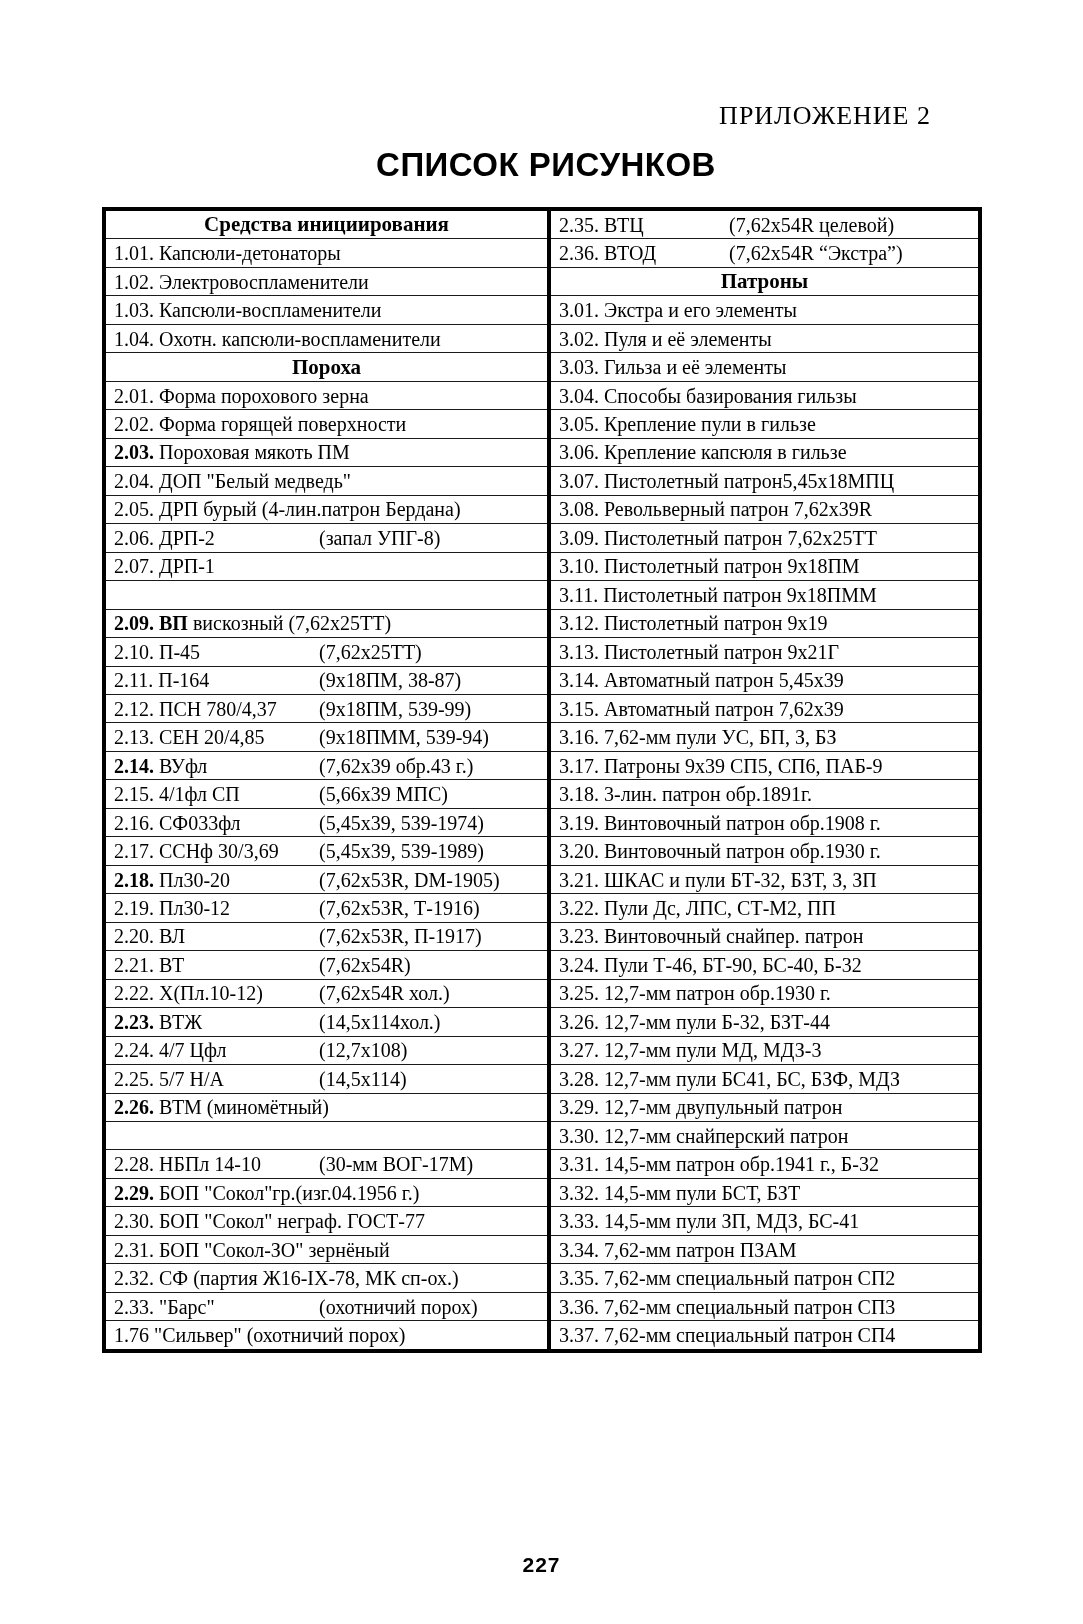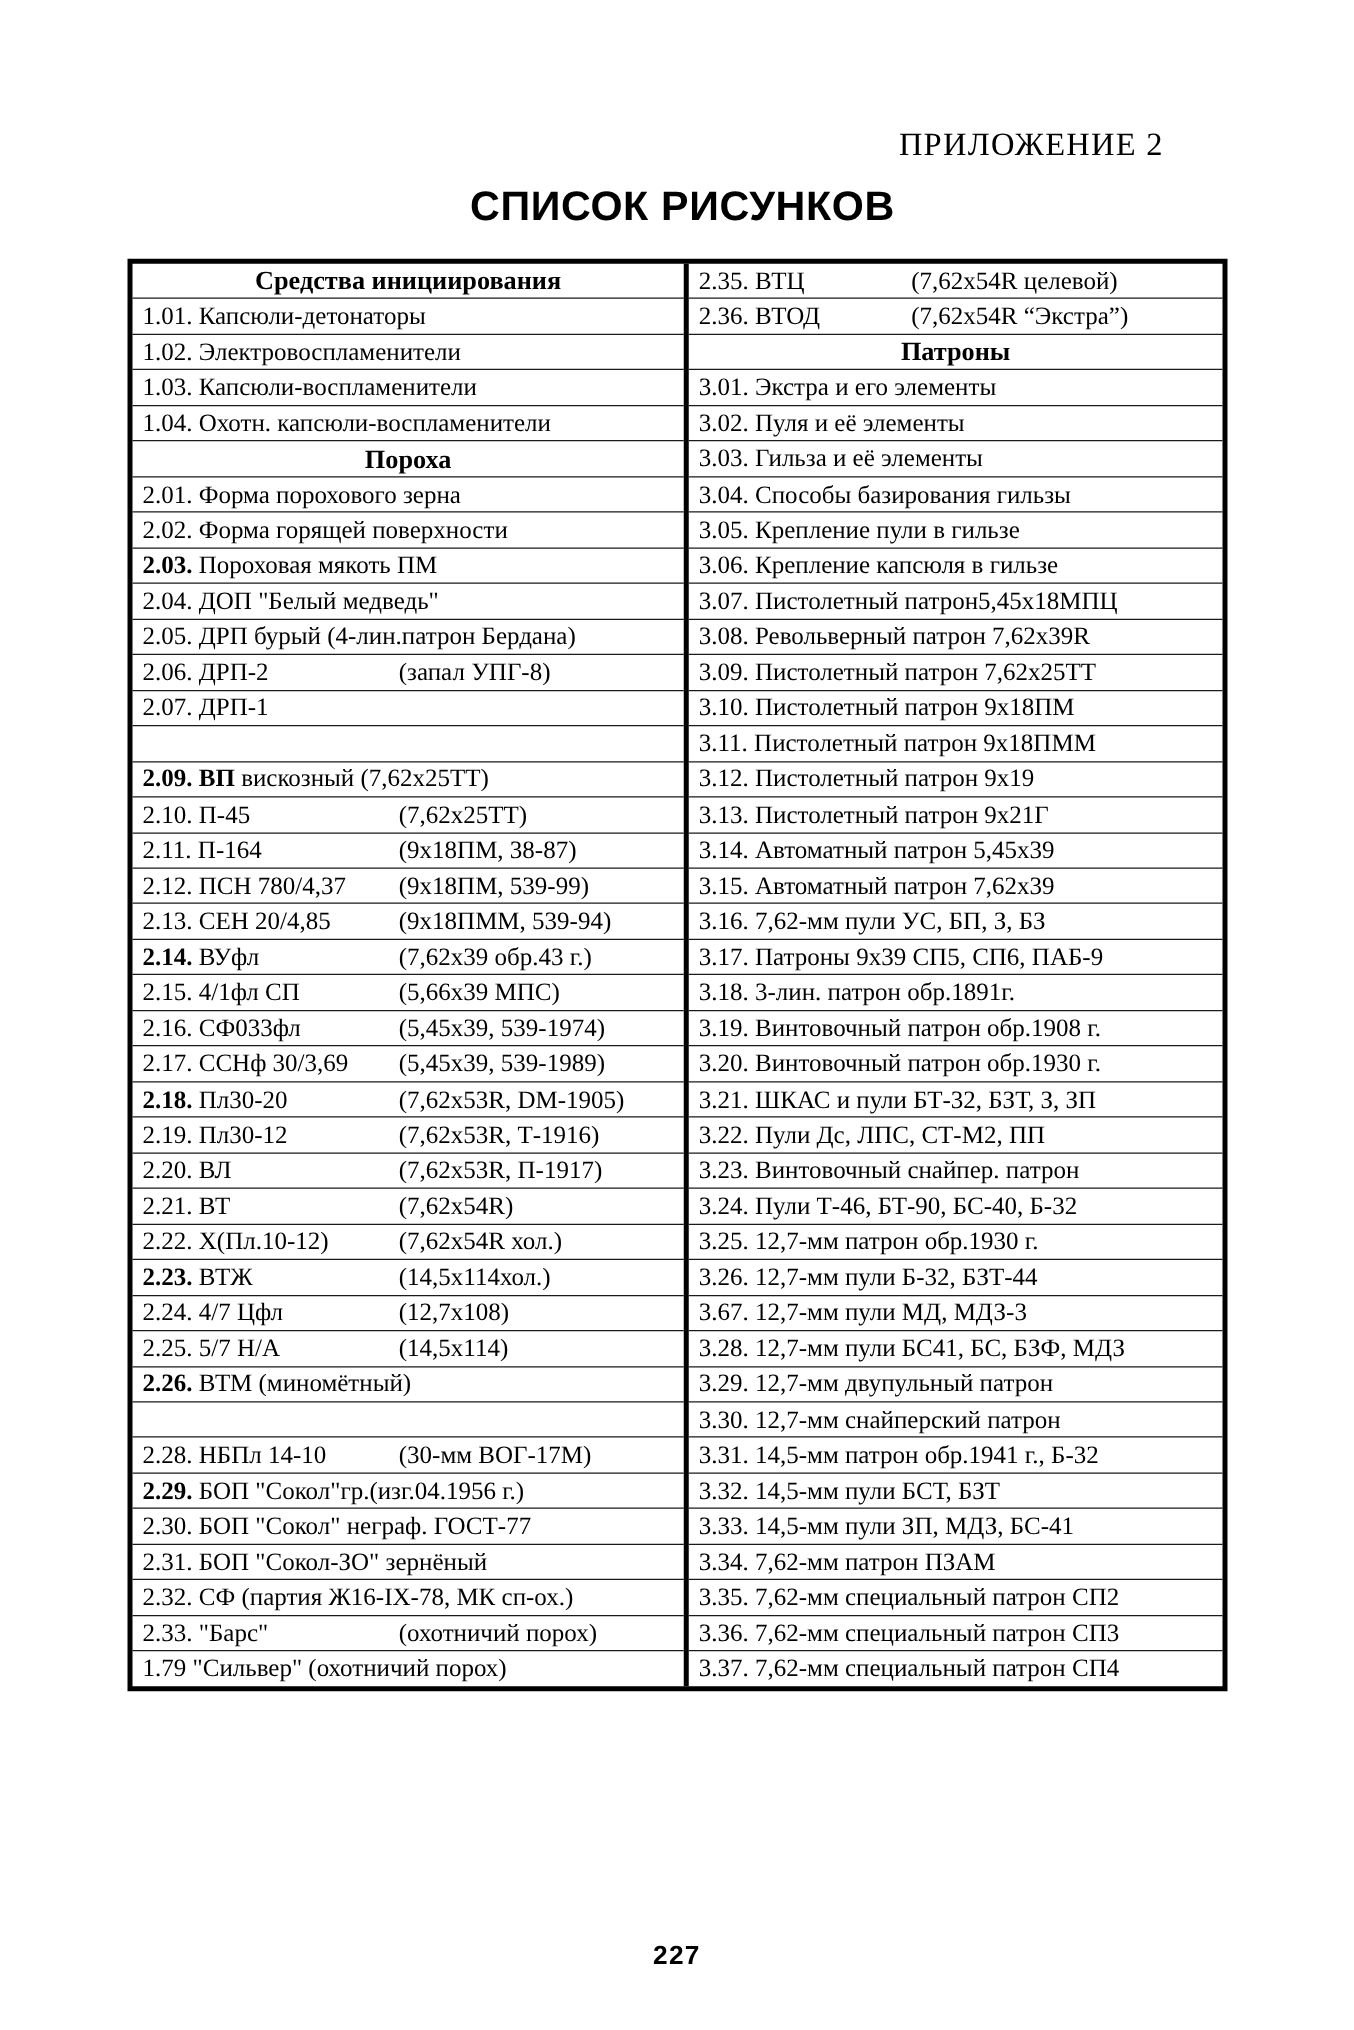--- a/index.html
+++ b/index.html
@@ -219,21 +219,21 @@
         <span class="lead"><span class="">2.31.</span>&nbsp;<span>БОП "Сокол-ЗО" зернёный</span></span>
       </div>
       <div class="row">
         <span class="lead"><span class="">2.32.</span>&nbsp;<span>СФ (партия Ж16-IХ-78, МК сп-ох.)</span></span>
       </div>
       <div class="row">
         <span class="lead tab"><span class="">2.33.</span>&nbsp;<span>"Барс"</span></span>
         <span>(охотничий порох)</span>
       </div>
       <div class="row">
-        <span class="lead"><span class="">1.79</span>&nbsp;<span>"Сильвер" (охотничий порох)</span></span>
+        <span class="lead"><span class="">1.76</span>&nbsp;<span>"Сильвер" (охотничий порох)</span></span>
       </div>
     </div>
   <div class="divider"></div>
   <div class="col col-right" id="col-right">
       <div class="row">
         <span class="lead tab"><span class="">2.35.</span>&nbsp;<span>ВТЦ</span></span>
         <span>(7,62х54R целевой)</span>
       </div>
       <div class="row">
         <span class="lead tab"><span class="">2.36.</span>&nbsp;<span>ВТОД</span></span>
@@ -312,21 +312,21 @@
       <div class="row">
         <span class="lead"><span class="">3.24.</span>&nbsp;<span>Пули Т-46, БТ-90, БС-40, Б-32</span></span>
       </div>
       <div class="row">
         <span class="lead"><span class="">3.25.</span>&nbsp;<span>12,7-мм патрон обр.1930 г.</span></span>
       </div>
       <div class="row">
         <span class="lead"><span class="">3.26.</span>&nbsp;<span>12,7-мм пули Б-32, БЗТ-44</span></span>
       </div>
       <div class="row">
-        <span class="lead"><span class="">3.67.</span>&nbsp;<span>12,7-мм пули МД, МДЗ-3</span></span>
+        <span class="lead"><span class="">3.27.</span>&nbsp;<span>12,7-мм пули МД, МДЗ-3</span></span>
       </div>
       <div class="row">
         <span class="lead"><span class="">3.28.</span>&nbsp;<span>12,7-мм пули БС41, БС, БЗФ, МДЗ</span></span>
       </div>
       <div class="row">
         <span class="lead"><span class="">3.29.</span>&nbsp;<span>12,7-мм двупульный патрон</span></span>
       </div>
       <div class="row">
         <span class="lead"><span class="">3.30.</span>&nbsp;<span>12,7-мм снайперский патрон</span></span>
       </div>

